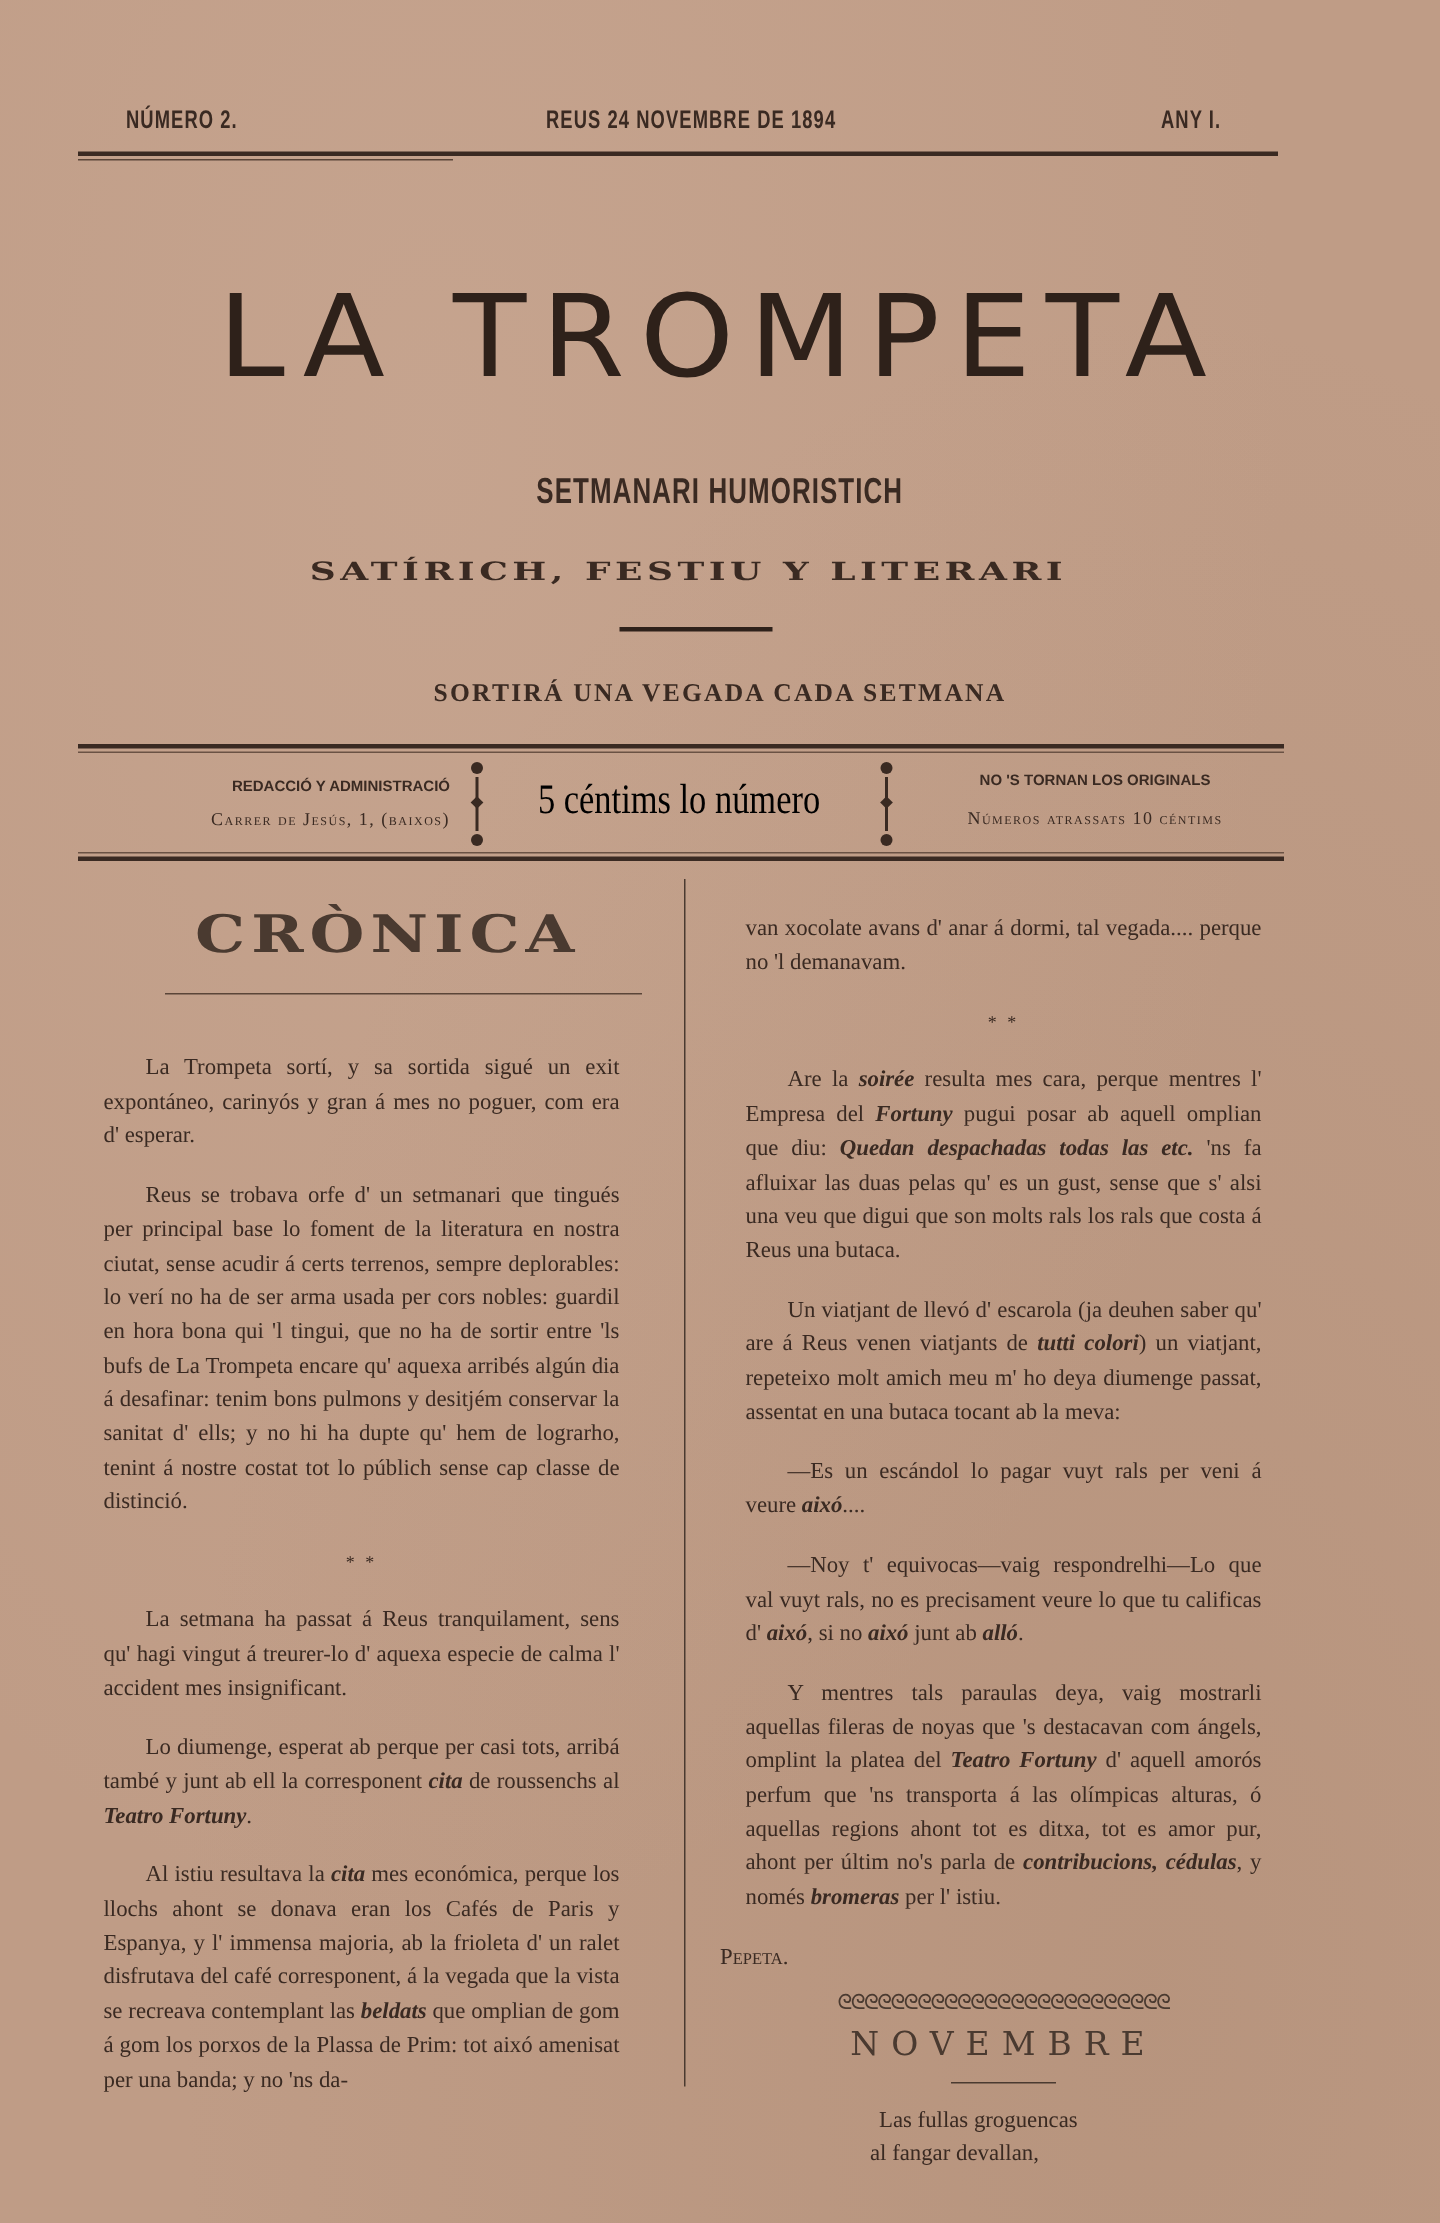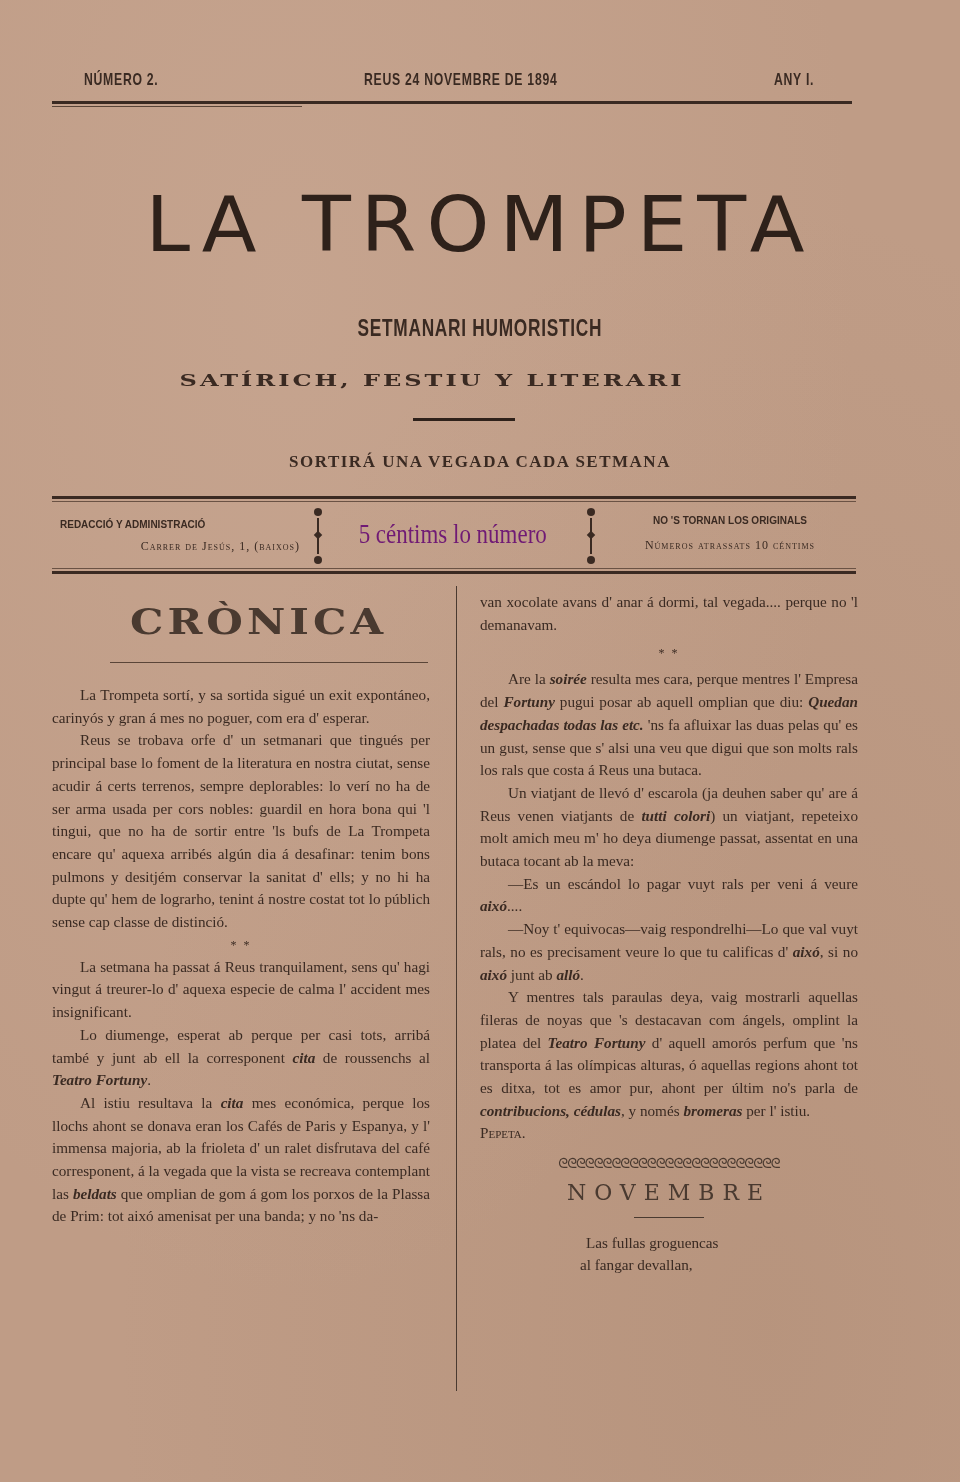--- a/index.html
+++ b/index.html
@@ -14,45 +14,45 @@
   }
   .abs { position: absolute; }
   .dateline { top: 70px; left: 80px; width: 740px; height: 28px; font-size: 17px; color: #3a2a22; }
   .dateline span { position: absolute; top: 0; transform: scaleX(0.72); transform-origin: left top; font-family: "Liberation Sans", sans-serif; font-weight: bold; letter-spacing: 1px; white-space: nowrap; }
   .rule-top { top: 101px; left: 52px; width: 800px; height: 3px; background: #3a2a22; }
   .rule-top2 { top: 106px; left: 52px; width: 250px; height: 1px; background: #5a4538; }
   .masthead { top: 178px; left: 0; width: 960px; text-align: center; font-family: "DejaVu Sans", sans-serif; font-size: 80px; letter-spacing: 10px; color: #2e211a; font-weight: normal; }
   .masthead span { display: inline-block; transform: scaleY(0.95); }
   .sub1 { top: 314px; left: 0; width: 960px; text-align: center; font-size: 24px; }
   .sub1 span { display: inline-block; transform: scaleX(0.72); font-family: "Liberation Sans", sans-serif; font-weight: bold; letter-spacing: 1px; }
-  .sub2 { top: 366px; left: 0; width: 864px; text-align: center; font-size: 24px; font-family: "DejaVu Serif", serif; font-weight: bold; letter-spacing: 3px; }
+  .sub2 { top: 366px; left: 0; width: 864px; text-align: center; font-size: 24px; font-family: "DejaVu Serif", serif; font-weight: bold; letter-spacing: 3px; padding-left: 27px; }
   .sub2 span { display: inline-block; transform: scaleY(0.7); }
   .shortrule { top: 418px; left: 413px; width: 102px; height: 3px; background: #2e211a; }
   .sortira { top: 452px; left: 0; width: 960px; text-align: center; font-size: 17px; font-family: "Liberation Serif", serif; font-weight: bold; letter-spacing: 1.5px; }
   .rule-a { top: 496px; left: 52px; width: 804px; height: 3px; background: #3a2a22; }
   .rule-a2 { top: 501px; left: 52px; width: 804px; height: 1px; background: #6a5244; }
   .rule-b { top: 568px; left: 52px; width: 804px; height: 1px; background: #6a5244; }
   .rule-b2 { top: 571px; left: 52px; width: 804px; height: 3px; background: #3a2a22; }
-  .admin-l1 { top: 519px; left: 60px; width: 240px; text-align: left; font-size: 10px; font-family: "Liberation Sans", sans-serif; font-weight: bold; }
+  .admin-l1 { top: 519px; left: 60px; width: 240px; text-align: right; font-size: 10px; font-family: "Liberation Sans", sans-serif; font-weight: bold; }
   .admin-l2 { top: 539px; left: 60px; width: 240px; text-align: right; font-size: 12px; font-variant: small-caps; letter-spacing: 1px; }
-  .price { top: 518px; left: 322px; width: 262px; text-align: center; font-size: 28px; font-family: "Liberation Serif", serif; color: #701a75; text-decoration: underline; }
+  .price { top: 518px; left: 322px; width: 262px; text-align: center; font-size: 28px; font-family: "Liberation Serif", serif; color: #000000; text-decoration: underline; }
   .price span { display: inline-block; transform: scaleX(0.82); }
   .note-l1 { top: 515px; left: 600px; width: 260px; text-align: center; font-size: 10px; font-family: "Liberation Sans", sans-serif; font-weight: bold; }
   .note-l2 { top: 538px; left: 600px; width: 260px; text-align: center; font-size: 12px; font-variant: small-caps; letter-spacing: 1px; }
   .orn { width: 10px; height: 56px; top: 508px; }
   .orn .d1, .orn .d2 { position: absolute; left: 1px; width: 8px; height: 8px; border-radius: 50%; background: #3a2a22; }
   .orn .d1 { top: 0; } .orn .d2 { bottom: 0; }
   .orn .bar { position: absolute; left: 4px; top: 10px; width: 2px; height: 36px; background: #3a2a22; }
   .orn .dia { position: absolute; left: 2px; top: 24px; width: 6px; height: 6px; background: #3a2a22; transform: rotate(45deg); }
   .cronica { top: 598px; left: 130px; font-size: 42px; font-family: "DejaVu Serif", serif; font-weight: bold; letter-spacing: 4px; color: #4a3a30; }
   .cronica span { display: inline-block; transform: scaleY(0.82); }
   .cronica-rule { top: 662px; left: 110px; width: 318px; height: 1px; background: #5a4538; }
   .col-divider { top: 586px; left: 456px; width: 1px; height: 805px; background: #4a3a30; }
   .col { font-size: 15.2px; line-height: 22.7px; text-align: justify; color: #3a2a22; }
-  .col p { margin: 0; text-indent: 28px; }
+  .col p { margin: 17px; text-indent: 28px; }
   .col p.noindent { text-indent: 0; }
   .col i { font-style: italic; font-weight: bold; }
   .left-col { top: 684px; left: 52px; width: 378px; }
   .right-col { top: 591px; left: 480px; width: 378px; }
   .asterism { text-align: center; font-size: 12px; line-height: 22px; letter-spacing: 2px; }
   .sig { font-variant: small-caps; padding-right: 6px; }
   .chain { margin: 8px 0 6px 0; text-align: center; font-size: 14px; letter-spacing: -1px; color: #4a3a30; white-space: nowrap; overflow: hidden; }
   .nov-title { text-align: center; font-size: 22px; letter-spacing: 8px; font-family: "DejaVu Serif", serif; color: #4a3a30; margin-top: 4px; }
   .nov-rule { width: 70px; height: 1px; background: #4a3a30; margin: 12px auto 14px auto; }
   .poem { padding-left: 100px; font-size: 15.2px; line-height: 22px; font-family: Liberation Serif, serif; }

